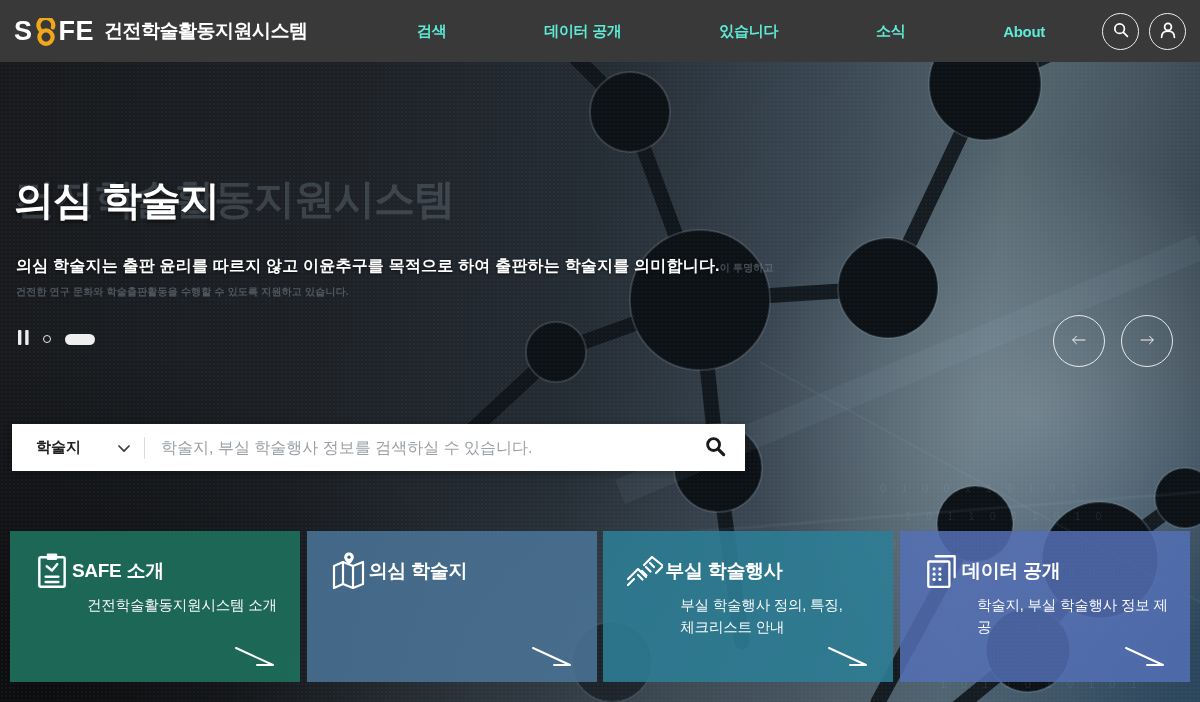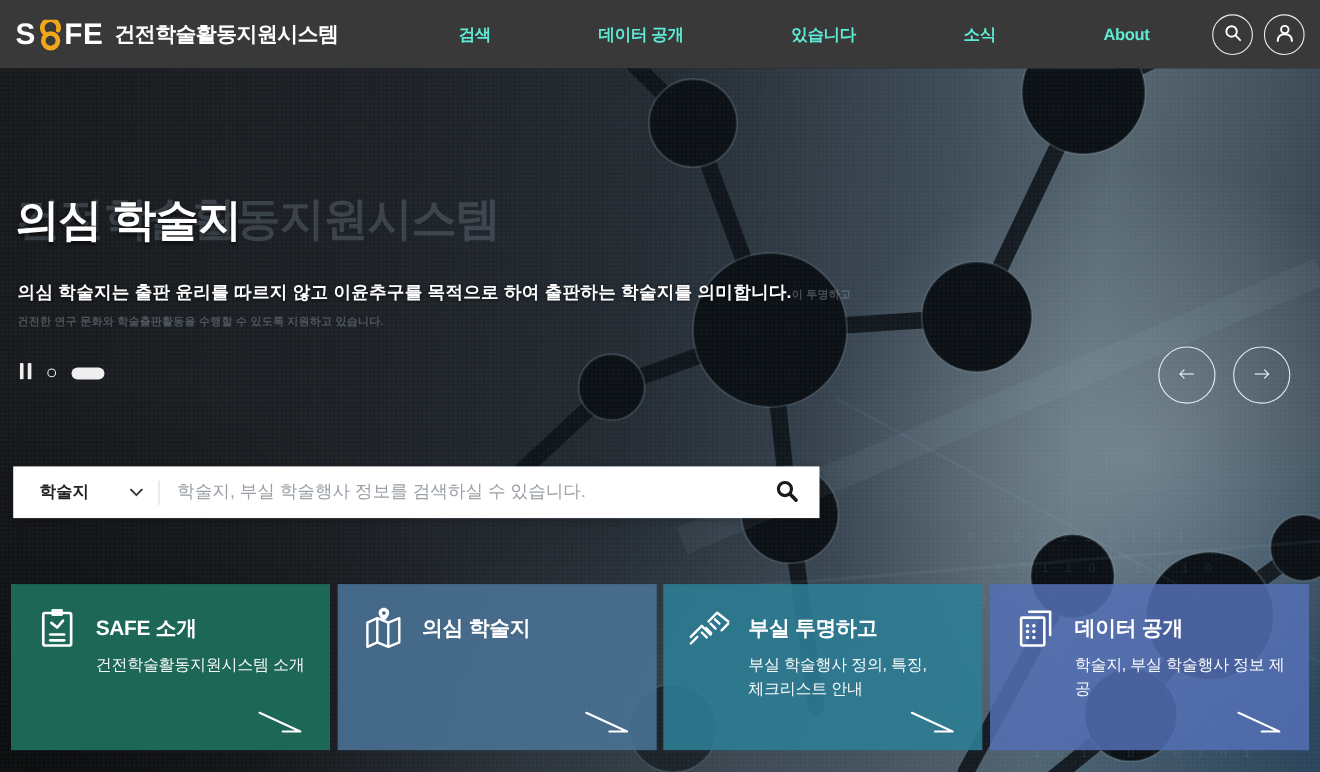--- a/index.html
+++ b/index.html
@@ -56,21 +56,21 @@
 
   .hero-arrows{position:absolute;left:1053px;top:253px;display:flex;gap:16px;z-index:5;}
   .arrow-btn{width:52px;height:52px;border-radius:50%;border:1.5px solid rgba(255,255,255,.85);
       background:transparent;cursor:pointer;display:flex;align-items:center;justify-content:center;padding:0;}
 
   
   .cards{position:absolute;left:0;top:469px;width:1200px;height:151px;padding:0 10px;
       display:flex;justify-content:space-between;z-index:6;}
   .card{position:relative;width:290px;height:151px;padding:20px 22px;color:#fff;text-decoration:none;
       cursor:pointer;display:block;}
-  .card-head{display:flex;align-items:center;gap:15px;text-align:right;}
+  .card-head{display:flex;align-items:center;text-align:right;}
   .card-icon{width:40px;height:40px;display:flex;align-items:center;justify-content:center;flex:0 0 40px;}
   .card-title{font-size:19px;font-weight:700;letter-spacing:-.3px;}
   .card-desc{margin:3px 0 0 55px;font-size:14.5px;font-weight:500;line-height:1.55;letter-spacing:-.2px;
       white-space:pre-line;color:rgba(255,255,255,.96);}
   .card-arrow{position:absolute;right:22px;bottom:13px;display:flex;}
 </style>
 </head>
 <body>
 
 <div class="page">
@@ -271,21 +271,21 @@
       <a class="card" style="background: rgba(44, 126, 150, 0.88);">
         <div class="card-head">
           <span class="card-icon">
             <svg width="40" height="36" viewBox="0 0 40 36" fill="none" stroke="#fff" stroke-width="2.2" stroke-linecap="round" stroke-linejoin="round">
               <path d="M3,26 L13,16 L21,24"></path>
               <path d="M37,12 L27,4 L19,12"></path>
               <path d="M13,22 l4.5,4.5 M17,18 l4.5,4.5 M21,14 l4.5,4.5 M25,10 l4,4"></path>
               <path d="M3,32 l6,-6 M31,20 l6,-6"></path>
             </svg>
           </span>
-          <span class="card-title">부실 투명하고</span>
+          <span class="card-title">부실 학술행사</span>
         </div>
         <p class="card-desc">부실 학술행사 정의, 특징,
 체크리스트 안내</p>
         <span class="card-arrow">
           <svg width="46" height="24" viewBox="0 0 46 24" fill="none" stroke="#fff" stroke-width="2" stroke-linecap="round">
             <path d="M4,3 L41,20 M41,20 H25"></path>
           </svg>
         </span>
       </a>
 

